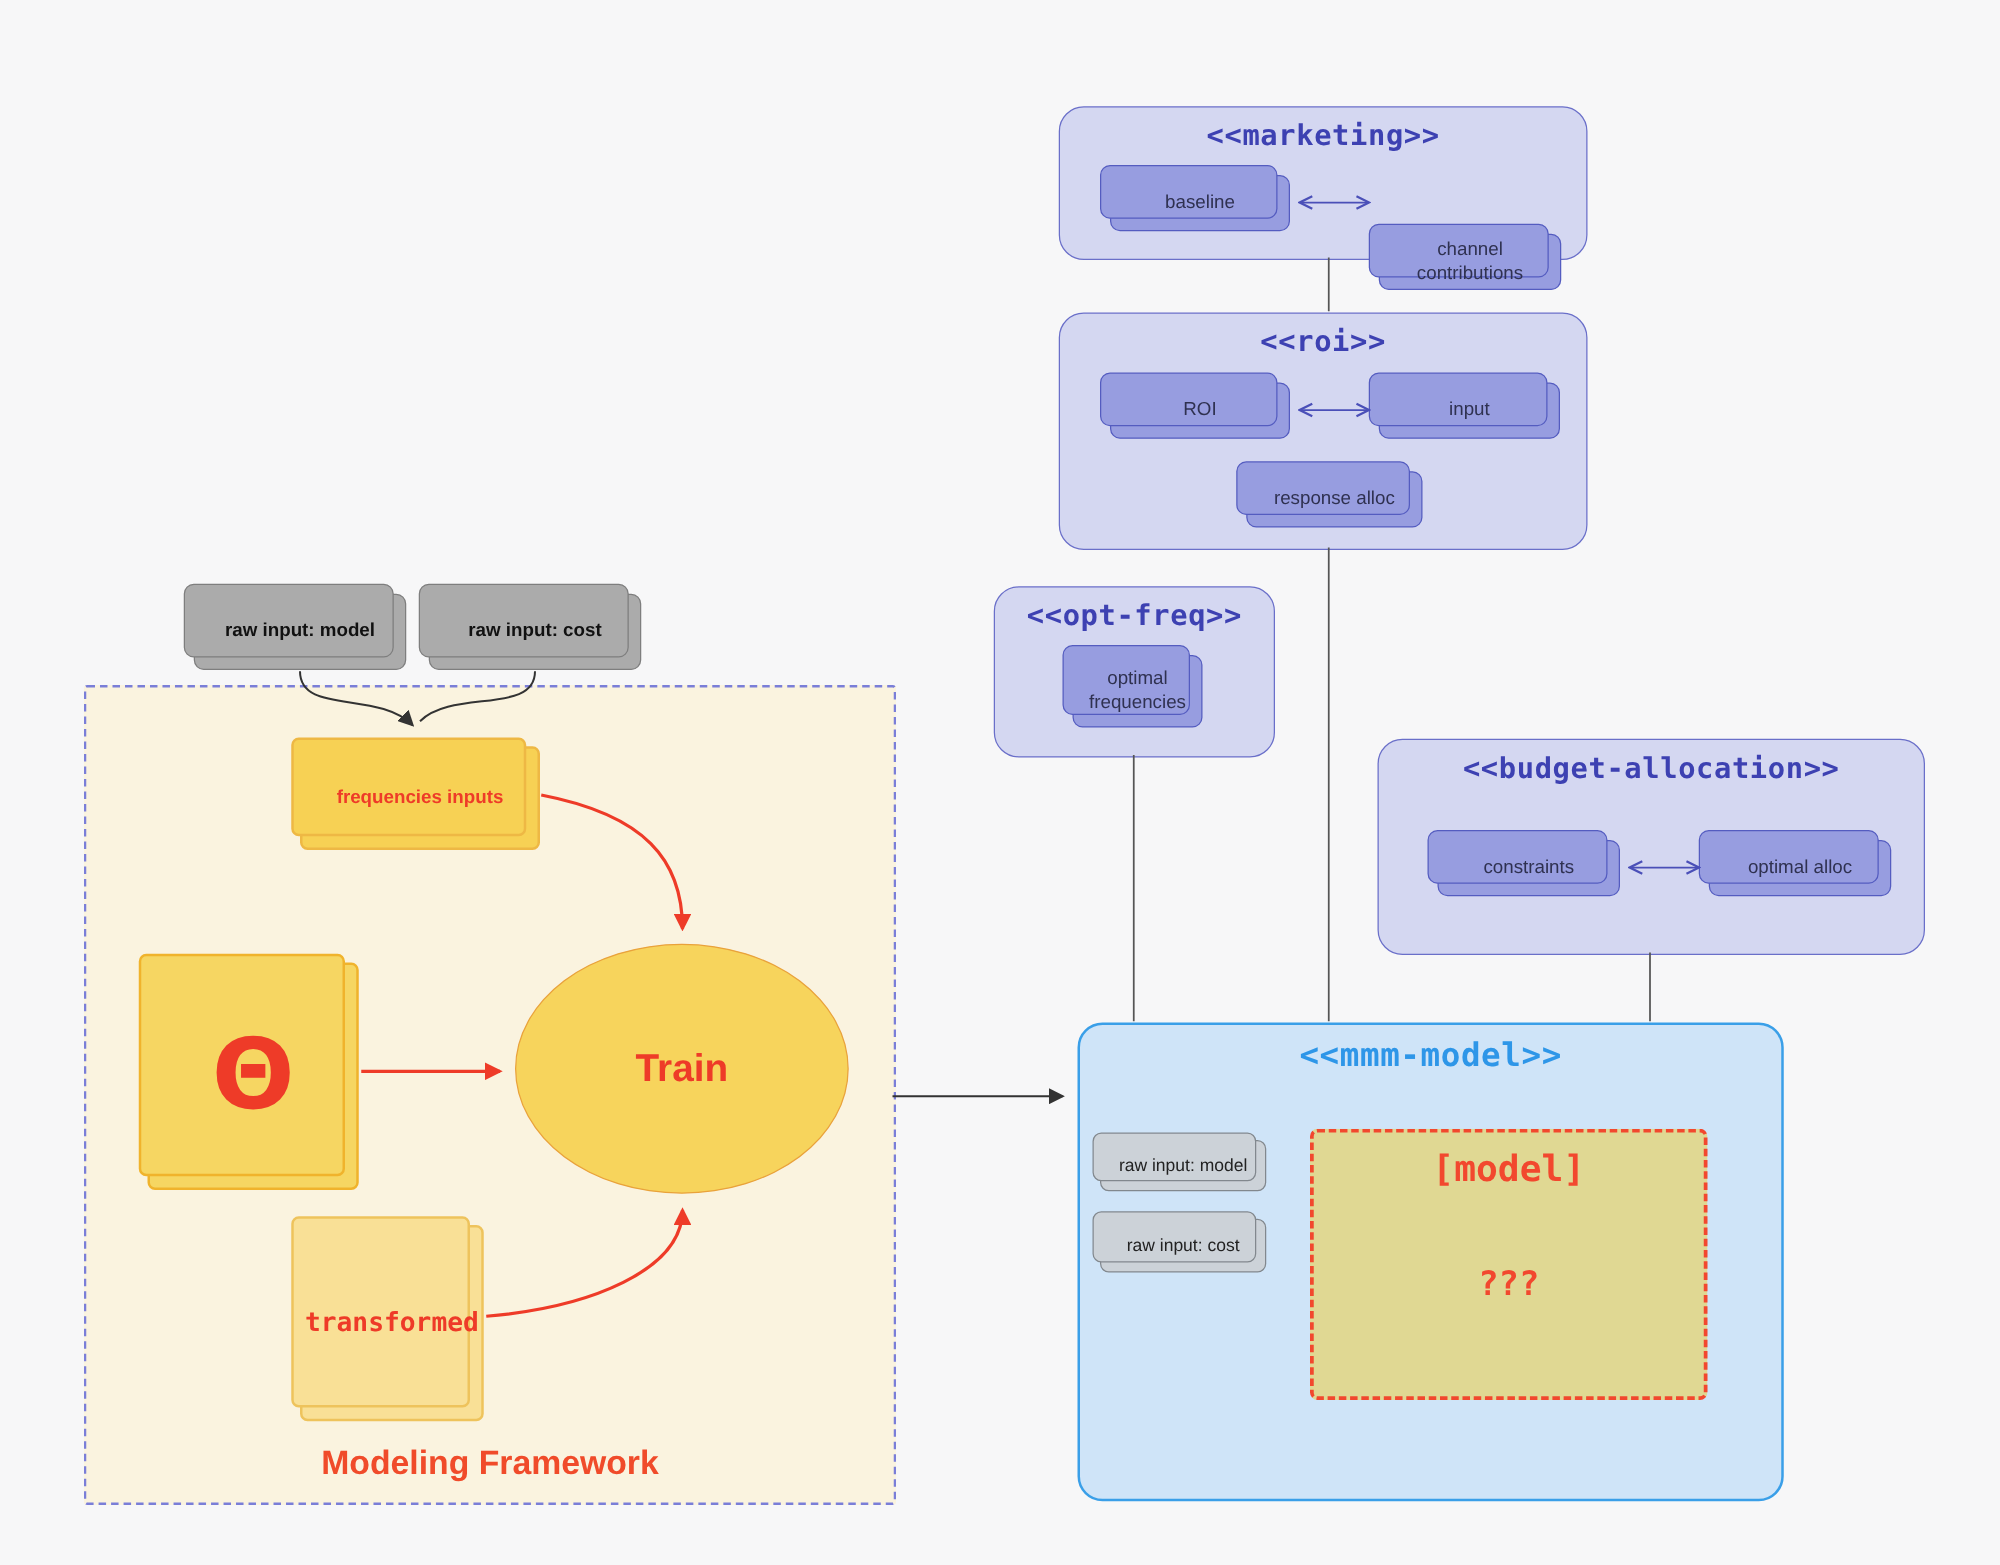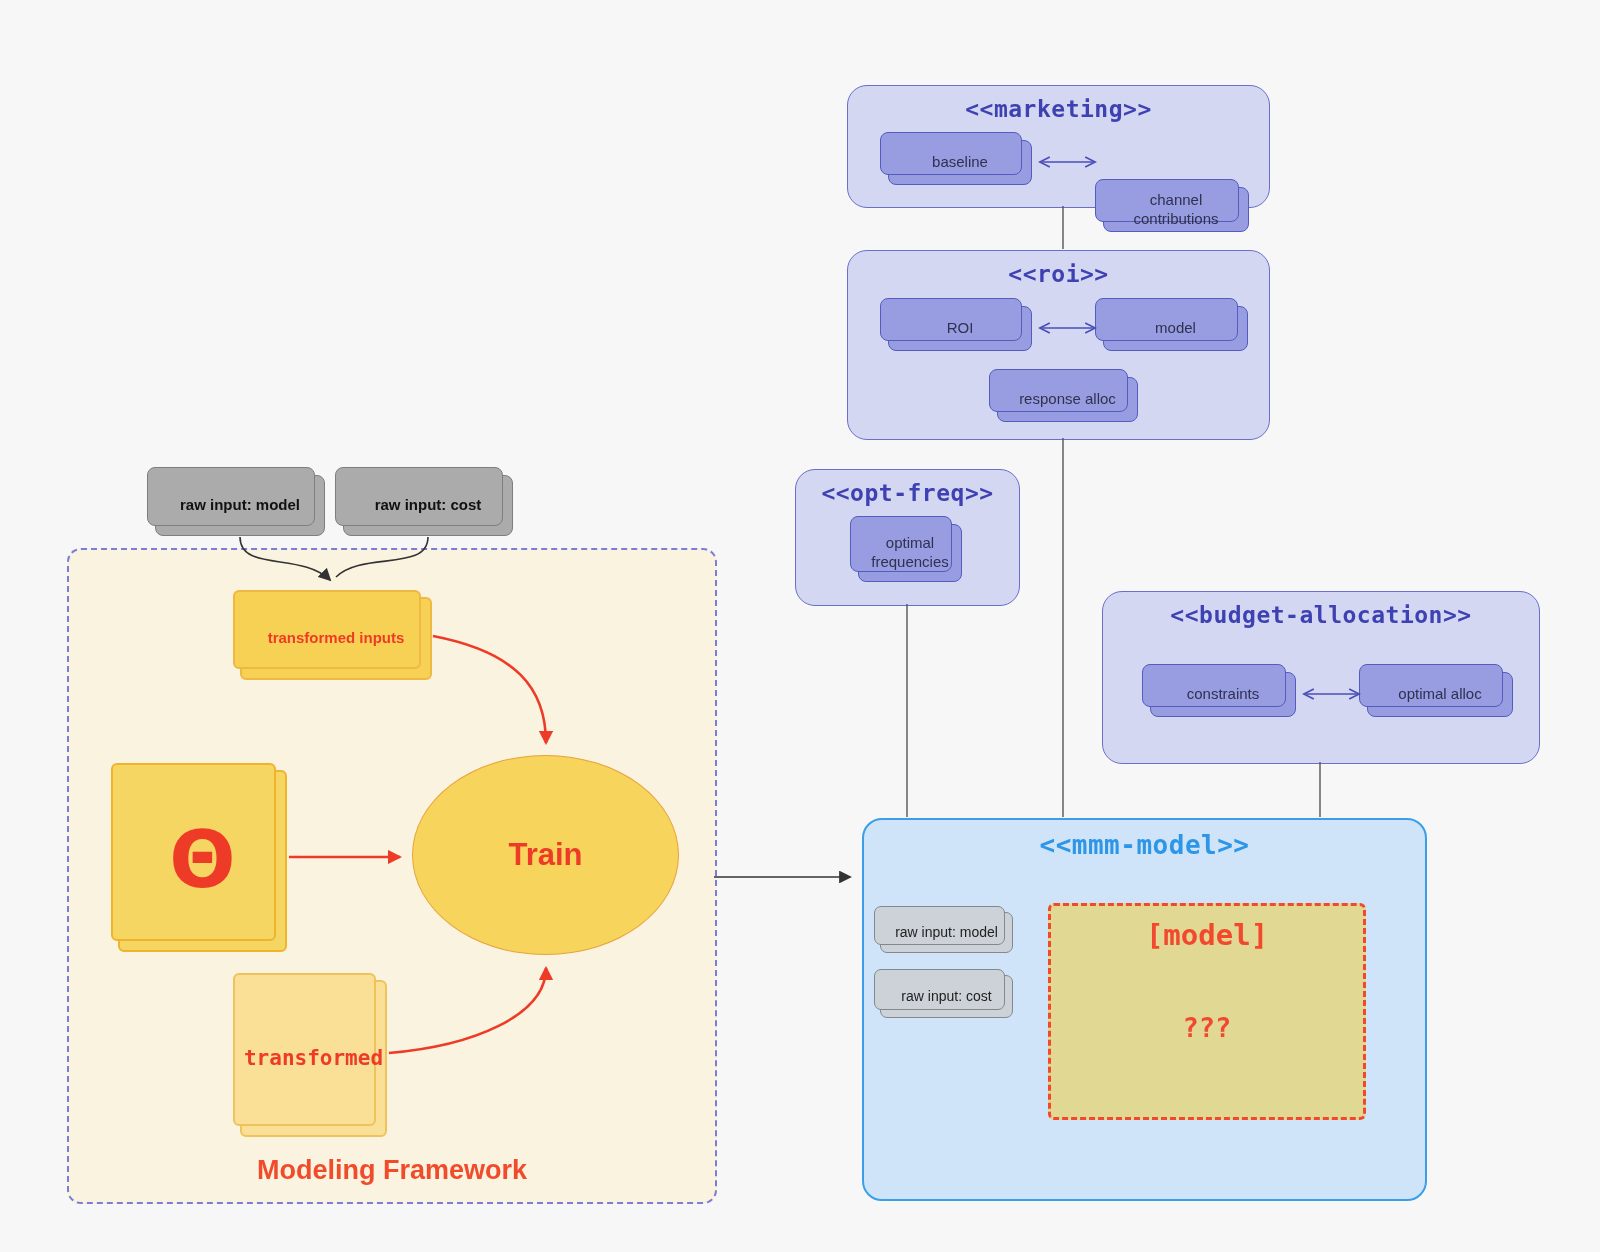--- a/index.html
+++ b/index.html
@@ -16,21 +16,21 @@
   .cluster { position:absolute; border-radius:20px; }
   .cluster-title {
     position:absolute; top:10px; left:0; right:0; text-align:center;
     font-family:"DejaVu Sans Mono", monospace; font-weight:bold;
     font-size:23px; color:#3d41b2; letter-spacing:0.5px;
   }
   .c-purple { background:#d4d7f1; border:1.5px solid #6a6fc9; }
   .c-mmm    { background:#cfe4f8; border:2px solid #3a9fe8; }
   .c-mmm .cluster-title { color:#2e96e8; font-size:26px; }
   .c-framework {
-    background:#faf3df; border:2px dashed #7a7ed8; border-radius:14px;
+    background:#faf3df; border:2px dashed #7a7ed8; border-radius:3px;
   }
   .framework-label {
     position:absolute; left:0; right:0; bottom:16px; text-align:center;
     font-size:27px; font-weight:bold; color:#f04b2a;
   }
   
   .stack {
     position:absolute; z-index:1; display:flex; align-items:center;
     justify-content:center; text-align:center; border-radius:8px;
     background:var(--fill); border:var(--bw,1.5px) solid var(--line);
@@ -82,21 +82,21 @@
   <div class="cluster c-purple" style="left:847px; top:85px; width:421px; height:121px;">
     <div class="cluster-title">&lt;&lt;marketing&gt;&gt;</div>
   </div>
   <div class="stack n-purple" style="left:888px; top:140px; width:144px; height:45px;">baseline</div>
   <div class="stack n-purple" style="left:1103px; top:140px; width:146px; height:45px;margin-top:47px;">channel contributions</div>
 
   <div class="cluster c-purple" style="left:847px; top:250px; width:421px; height:188px;">
     <div class="cluster-title">&lt;&lt;roi&gt;&gt;</div>
   </div>
   <div class="stack n-purple" style="left:888px; top:306px; width:144px; height:45px;">ROI</div>
-  <div class="stack n-purple" style="left:1103px; top:306px; width:145px; height:45px;">model</div>
+  <div class="stack n-purple" style="left:1103px; top:306px; width:145px; height:45px;">input</div>
   <div class="stack n-purple" style="left:997px; top:377px; width:141px; height:45px;">response alloc</div>
 
   <div class="cluster c-purple" style="left:795px; top:469px; width:223px; height:135px;">
     <div class="cluster-title">&lt;&lt;opt-freq&gt;&gt;</div>
   </div>
   <div class="stack n-purple" style="left:858px; top:524px; width:104px; height:58px;">optimal frequencies</div>
 
   <div class="cluster c-purple" style="left:1102px; top:591px; width:436px; height:171px;">
     <div class="cluster-title">&lt;&lt;budget-allocation&gt;&gt;</div>
   </div>
@@ -113,21 +113,21 @@
     <div class="model-box-body">???</div>
   </div>
 
   <div class="cluster c-framework" style="left:67px; top:548px; width:646px; height:652px;">
     <div class="framework-label">Modeling Framework</div>
   </div>
 
   <div class="stack n-gray" style="left:155px; top:475px; width:170px; height:61px;">raw input: model</div>
   <div class="stack n-gray" style="left:343px; top:475px; width:170px; height:61px;">raw input: cost</div>
 
-  <div class="stack n-yellow" style="left:240px; top:597px; width:192px; height:83px;">transformed inputs</div>
+  <div class="stack n-yellow" style="left:240px; top:597px; width:192px; height:83px;">frequencies inputs</div>
   <div class="stack n-theta" style="left:118px; top:770px; width:169px; height:182px;">Θ</div>
   <div class="ellipse" style="left:412px; top:755px; width:267px; height:200px;">Train</div>
   <div class="stack n-lyellow" style="left:240px; top:980px; width:147px; height:157px;">transformed</div>
 
   <svg class="connector-layer" width="1600" height="1252" viewBox="0 0 1600 1252">
     <defs>
       <marker id="mDark" viewBox="0 0 10 10" refX="8.5" refY="5" markerWidth="8" markerHeight="8" orient="auto-start-reverse">
         <path d="M0,0 L10,5 L0,10 z" fill="#333"></path>
       </marker>
       <marker id="mRed" viewBox="0 0 10 10" refX="8.5" refY="5" markerWidth="5.5" markerHeight="5.5" orient="auto-start-reverse">

